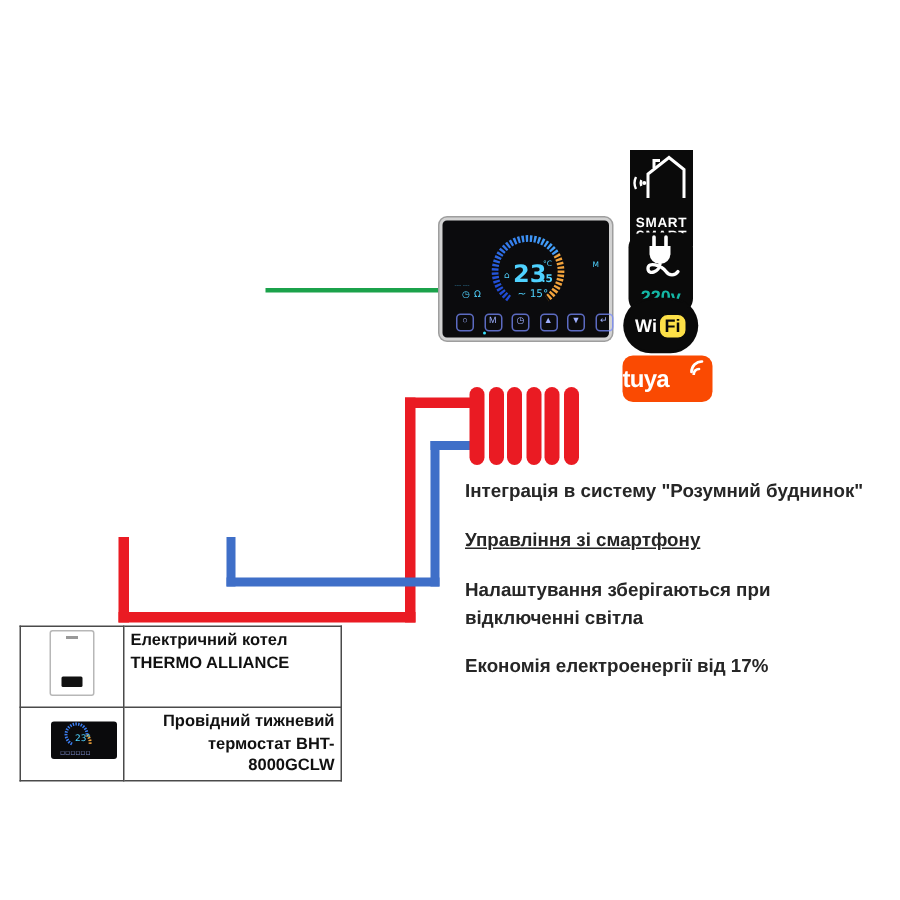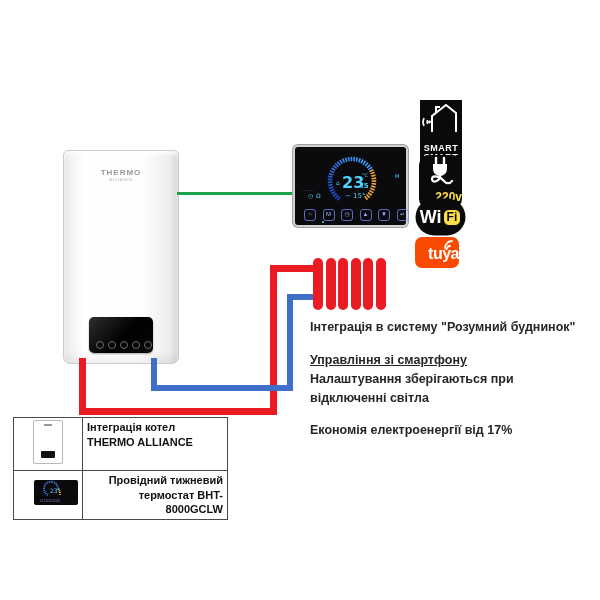--- a/index.html
+++ b/index.html
@@ -43,73 +43,58 @@
   
   .arrow-dashed{position:absolute;left:437px;top:128px;width:0;height:25px;border-left:2px dashed #3a5fd0;}
   .arrow-head{position:absolute;left:434px;top:122px;width:0;height:0;
     border-left:4px solid transparent;border-right:4px solid transparent;border-bottom:7px solid #3a5fd0;}
 
   
   .badge-smart{position:absolute;left:420px;top:100px;width:42px;height:64px;background:#0a0a0a;color:#fff;}
   .badge-smart .txt{position:absolute;left:0;bottom:2px;width:100%;text-align:center;
     font-weight:bold;font-size:9px;line-height:9px;letter-spacing:.5px;}
   .badge-power{position:absolute;left:419px;top:155px;width:43px;height:54px;background:#0a0a0a;
-    border-radius:10px;color:#fde047;text-align:right;}
+    border-radius:10px;color:#14b8a6;text-align:center;}
   .badge-power .v{font-weight:bold;font-size:12px;line-height:12px;margin-top:-2px;}
   .badge-power .hz{font-weight:bold;font-size:5.5px;line-height:6px;}
   .badge-wifi{position:absolute;left:417px;top:200px;width:47px;height:34px;background:#0a0a0a;
     border-radius:17px;display:flex;align-items:center;justify-content:center;gap:1px;
     box-shadow:0 0 0 1.5px #0a0a0a;}
-  .badge-wifi .wi{color:#fff;font-weight:bold;font-size:18px;}
+  .badge-wifi .wi{color:#fff;font-weight:bold;font-size:12px;}
   .badge-wifi .fi{color:#0a0a0a;background:#fde047;font-weight:bold;font-size:12px;
     border-radius:6px;padding:0 3px;line-height:15px;border:1.5px solid #0a0a0a;}
-  .badge-tuya{position:absolute;left:415px;top:237px;width:44px;height:31px;background:#fa4a02;
-    border-radius:7px;display:flex;align-items:center;justify-content:flex-end;}
+  .badge-tuya{position:absolute;left:415px;top:237px;width:60px;height:31px;background:#fa4a02;
+    border-radius:7px;display:flex;align-items:center;justify-content:flex-start;}
   .badge-tuya .t{color:#fff;font-weight:bold;font-size:16px;letter-spacing:-.5px;margin-top:2px;}
   .badge-tuya svg{position:absolute;right:4px;top:2px;}
 
   
   .features{position:absolute;left:310px;top:318px;width:282px;color:#262626;}
   .features div{font-weight:bold;font-size:12.5px;line-height:19px;}
-  .f2{margin-top:14px;text-decoration:underline;} .f3{} .f4{margin-top:13px;} .f5{margin-top:13px;}
+  .f2{margin-top:14px;text-decoration:underline;} .f3{margin-top:14px;} .f4{margin-top:13px;} .f5{margin-top:13px;}
 
   
   .legend{position:absolute;left:13px;top:417px;border-collapse:collapse;}
   .legend td{border:1px solid #4a4a4a;padding:2px 4px;vertical-align:top;}
   .legend .imgcell{width:60px;text-align:center;vertical-align:middle;}
   .legend .lbl{width:136px;font-weight:bold;font-size:11px;line-height:14.5px;color:#111;}
   .legend tr:first-child td{height:46px;}
   .legend tr:last-child td{height:29px;text-align:right;}
   .mini-boiler{display:inline-block;width:28px;height:42px;background:#fff;border:1px solid #b7b7b7;
     border-radius:2px;position:relative;}
   .mini-boiler .ml{position:absolute;top:3px;left:0;width:100%;height:2px;
     background:linear-gradient(to right,transparent 35%,#999 35%,#999 65%,transparent 65%);}
   .mini-boiler .mp{position:absolute;left:7px;bottom:5px;width:14px;height:7px;background:#111;border-radius:1px;}
   .mini-tstat{display:inline-block;width:44px;height:25px;background:#0a0a0c;position:relative;border-radius:2px;}
 </style>
 </head>
 <body>
 
 <div class="stage">
 
-  <div class="boiler">
-    <div class="boiler-logo">
-      <div class="brand">THERMO</div>
-      <div class="sub">ALLIANCE</div>
-    </div>
-    <div class="boiler-panel">
-      <div class="boiler-buttons">
-        <i></i>
-        <i></i>
-        <i></i>
-        <i></i>
-        <i></i>
-      </div>
-    </div>
-  </div>
 
   <div class="wire-green"></div>
 
   <div class="pipe" style="left:79px;top:358px;width:7px;height:57px;"></div>
   <div class="pipe" style="left:79px;top:408px;width:198px;height:7px;"></div>
   <div class="pipe" style="left:270px;top:265px;width:7px;height:150px;"></div>
   <div class="pipe" style="left:270px;top:265px;width:50px;height:7px;"></div>
 
   <div class="pipe blue" style="left:151px;top:358px;width:6px;height:33px;"></div>
   <div class="pipe blue" style="left:151px;top:385px;width:142px;height:6px;"></div>
@@ -205,21 +190,21 @@
 
   <table class="legend">
     <tbody>
         <tr>
       <td class="imgcell">
         <span class="mini-boiler">
           <span class="ml"></span>
           <span class="mp"></span>
         </span>
       </td>
-      <td class="lbl">Інтеграція котел THERMO ALLIANCE</td>
+      <td class="lbl">Електричний котел THERMO ALLIANCE</td>
     </tr>
     <tr>
       <td class="imgcell">
         <span class="mini-tstat">
           <svg width="44" height="25" viewBox="0 0 44 25">
             <path d="M14 15 A7 7 0 1 1 24 9" fill="none" stroke="#3b7df0" stroke-width="2" stroke-dasharray="1 .8"></path>
             <path d="M24 9 A7 7 0 0 1 26 15" fill="none" stroke="#f2a33c" stroke-width="2" stroke-dasharray="1 .8"></path>
             <text x="16" y="13" font-size="6" fill="#4fd2ff">23°</text>
             <text x="6" y="22" font-size="5" fill="#7f8fd0">▫▫▫▫▫▫</text>
           </svg>

